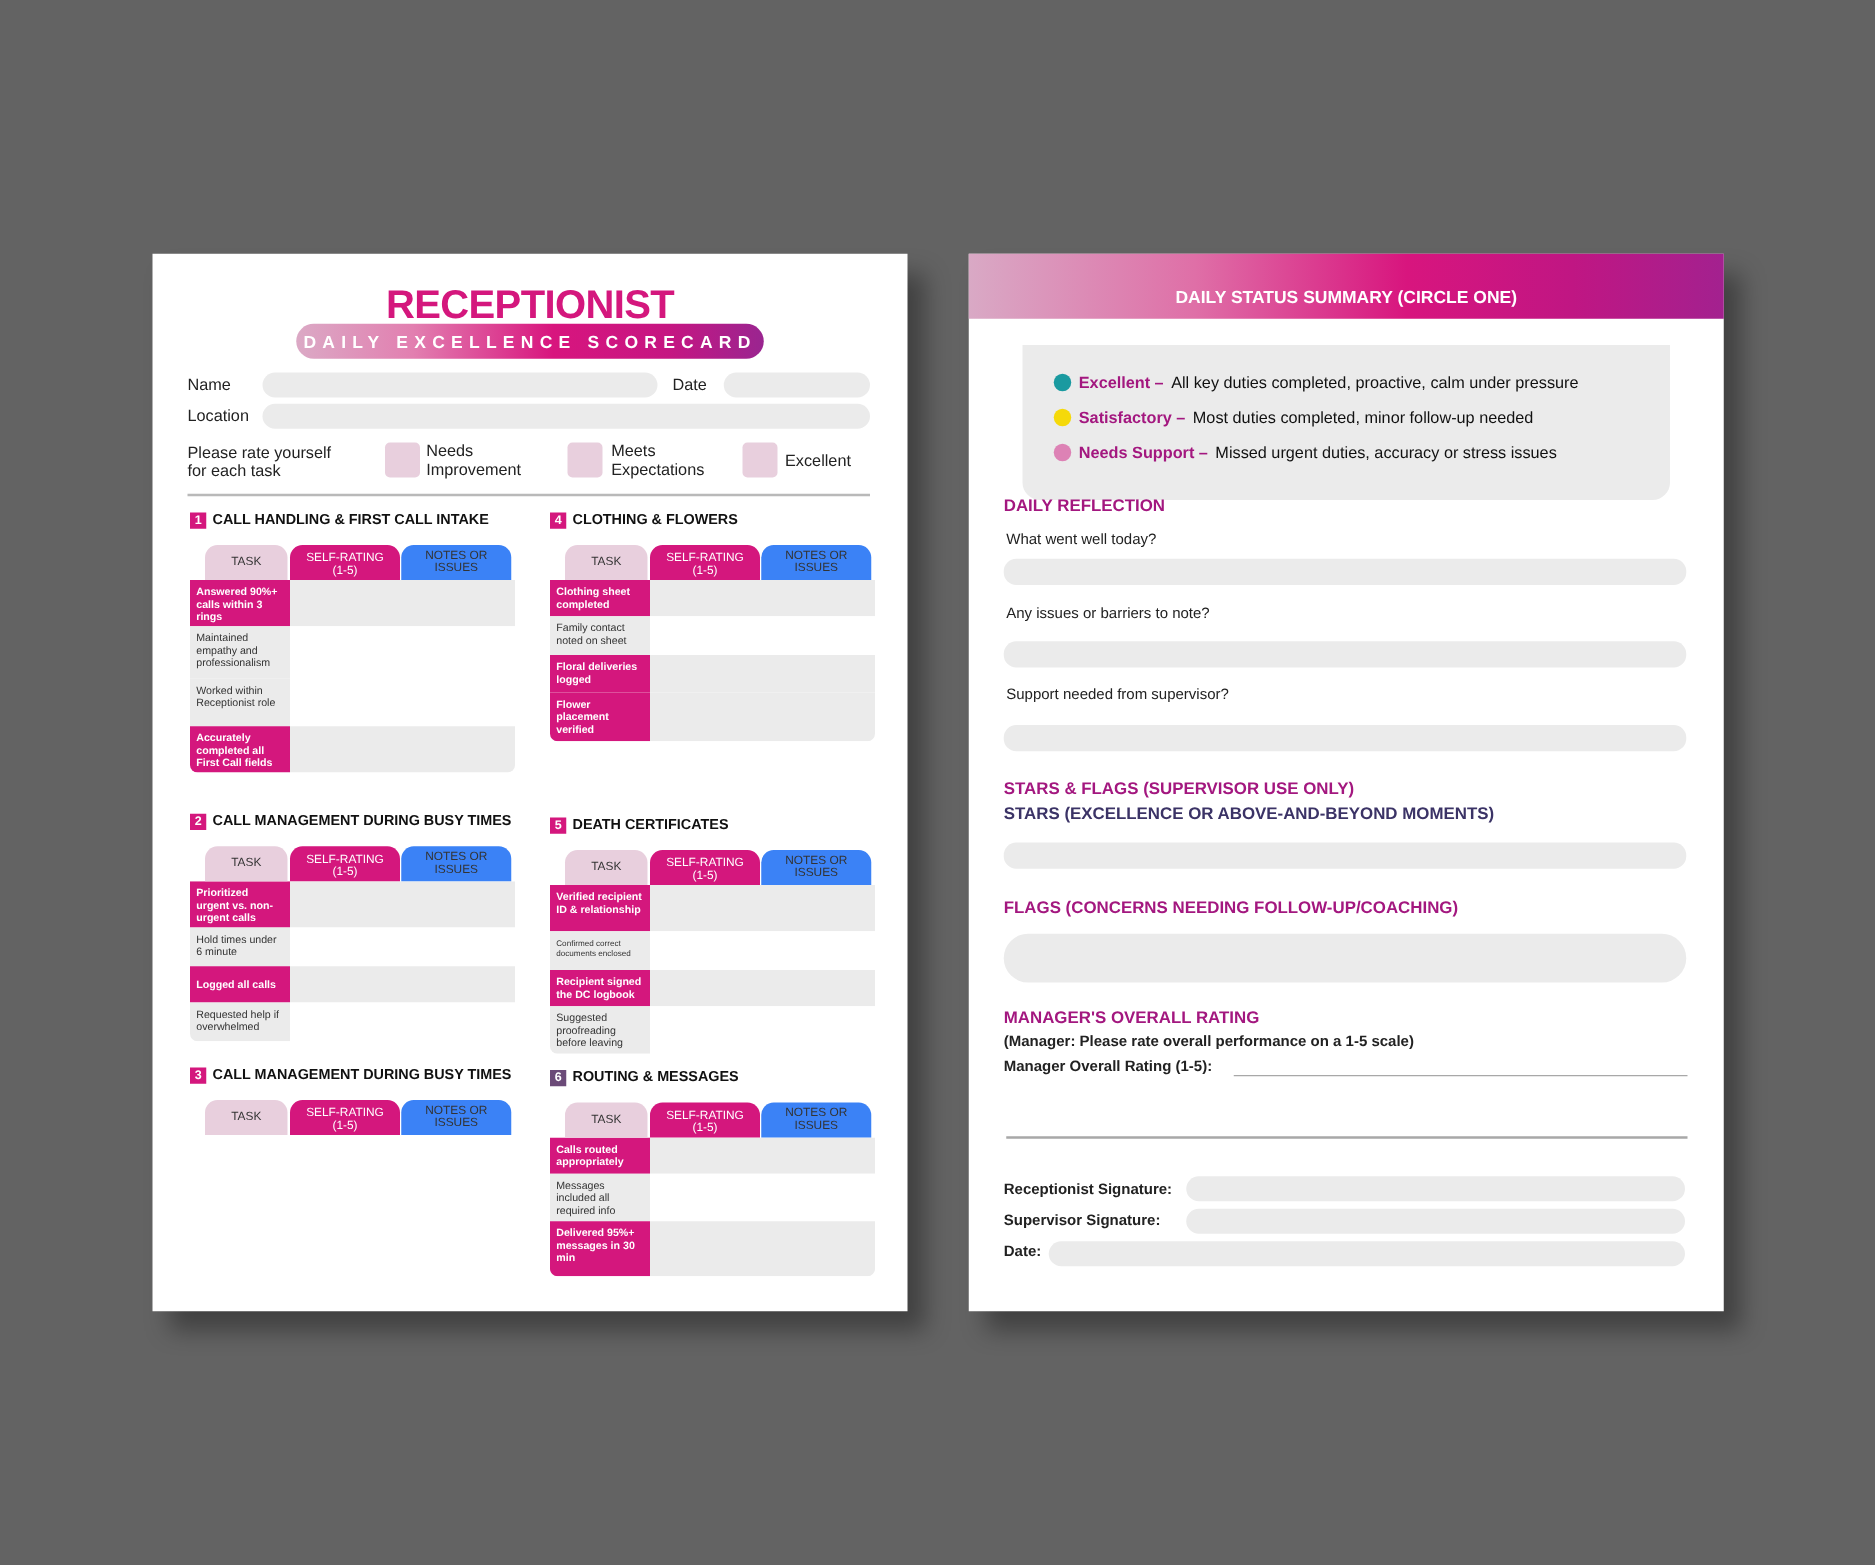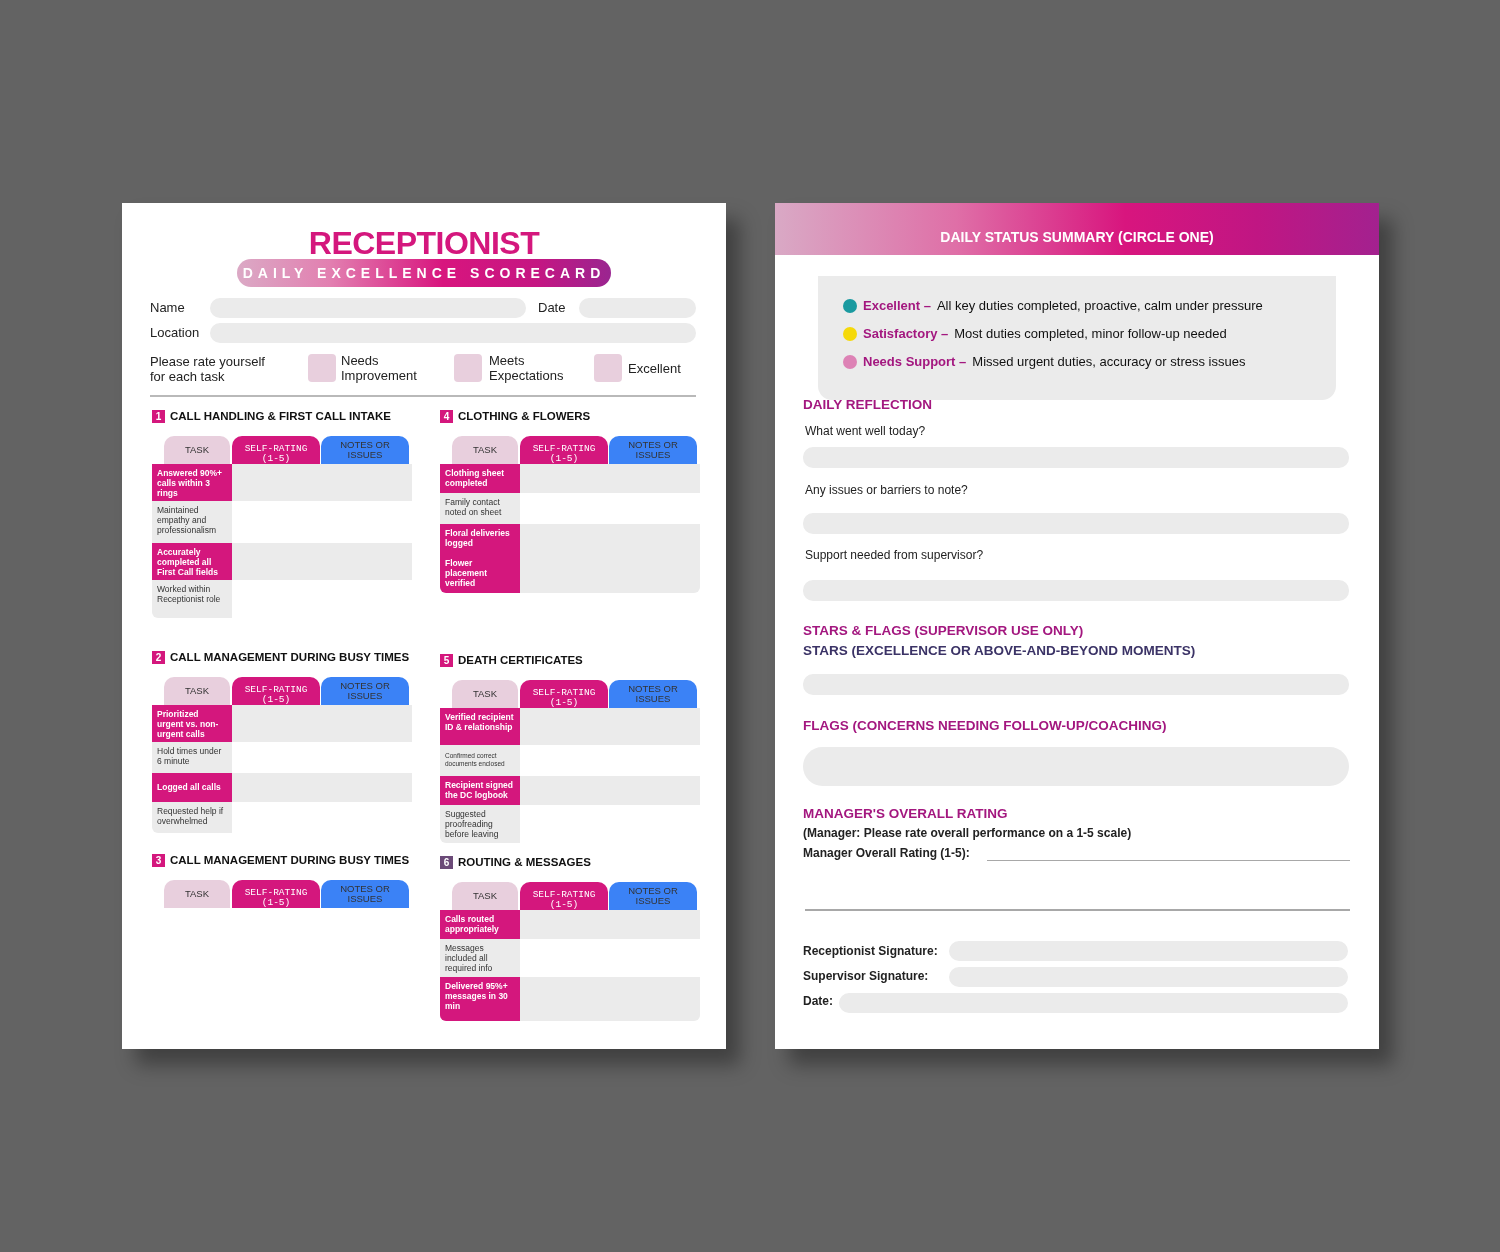--- a/index.html
+++ b/index.html
@@ -36,21 +36,21 @@
   .rate-txt { position: absolute; font-size: 13px; color: #222; line-height: 15px; }
   .divider { position: absolute; left: 28px; top: 192px; width: 546px; height: 2px; background: #b9b9b9; }
 
   .section { position: absolute; width: 260px; }
   .sec-head { display: flex; align-items: center; gap: 5px; height: 16px; font-weight: 700; font-size: 11.5px; color: #111; white-space: nowrap; }
   .sec-num { display: inline-block; width: 13px; height: 13px; background: #d4177d; color: #fff; font-size: 10px; text-align: center; line-height: 13px; font-weight: 700; }
   .sec-num.alt { background: #6b4a78; }
   .thead { position: relative; height: 28px; margin-top: 12px; }
   .th { position: absolute; top: 0; height: 28px; border-radius: 10px 10px 0 0; font-size: 9.5px; text-align: center; line-height: 10px; font-weight: 500; display: flex; align-items: center; justify-content: center; }
   .th.task { left: 12px; width: 66px; background: #e8cfdd; color: #333; }
-  .th.self { left: 80px; width: 88px; background: #d4177d; color: #fff; align-items: flex-end; padding-top: 4px; font-family: Liberation Mono, monospace; }
+  .th.self { left: 80px; width: 88px; background: #d4177d; color: #fff; align-items: center; padding-top: 4px; }
   .th.notes { left: 169px; width: 88px; background: #3b82f6; color: #333; }
   .row { display: flex; }
   .cell-task { width: 80px; font-size: 8.5px; line-height: 10px; padding: 4px 5px; }
   .row.hl .cell-task { background: #d4177d; color: #fff; font-weight: 700; }
   .row.pl .cell-task { background: #ebebeb; color: #333; }
   .cell-rest { flex: 1; }
   .row.hl .cell-rest { background: #ebebeb; }
   .row.pl .cell-rest { background: #ffffff; }
   .tbody { border-radius: 0 0 6px 6px; overflow: hidden; }
 
@@ -129,26 +129,26 @@
     </div>
     <div class="tbody">
       <div class="row hl" style="height:37px;">
           <div class="cell-task">Answered 90%+ calls within 3 rings</div>
           <div class="cell-rest"></div>
         </div>
       <div class="row pl" style="height:42px;">
           <div class="cell-task">Maintained empathy and professionalism</div>
           <div class="cell-rest"></div>
         </div>
+      <div class="row pl" style="height:38px;">
+          <div class="cell-task">Worked within Receptionist role</div>
+          <div class="cell-rest"></div>
+        </div>
       <div class="row hl" style="height:37px;">
           <div class="cell-task">Accurately completed all First Call fields</div>
-          <div class="cell-rest"></div>
-        </div>
-      <div class="row pl" style="height:38px;">
-          <div class="cell-task">Worked within Receptionist role</div>
           <div class="cell-rest"></div>
         </div>
     </div>
   </div>
 
   <div class="section" style="left:30px;top:446px;">
     <div class="sec-head">
       <span class="sec-num">2</span>
       <span>CALL MANAGEMENT DURING BUSY TIMES</span>
     </div>

